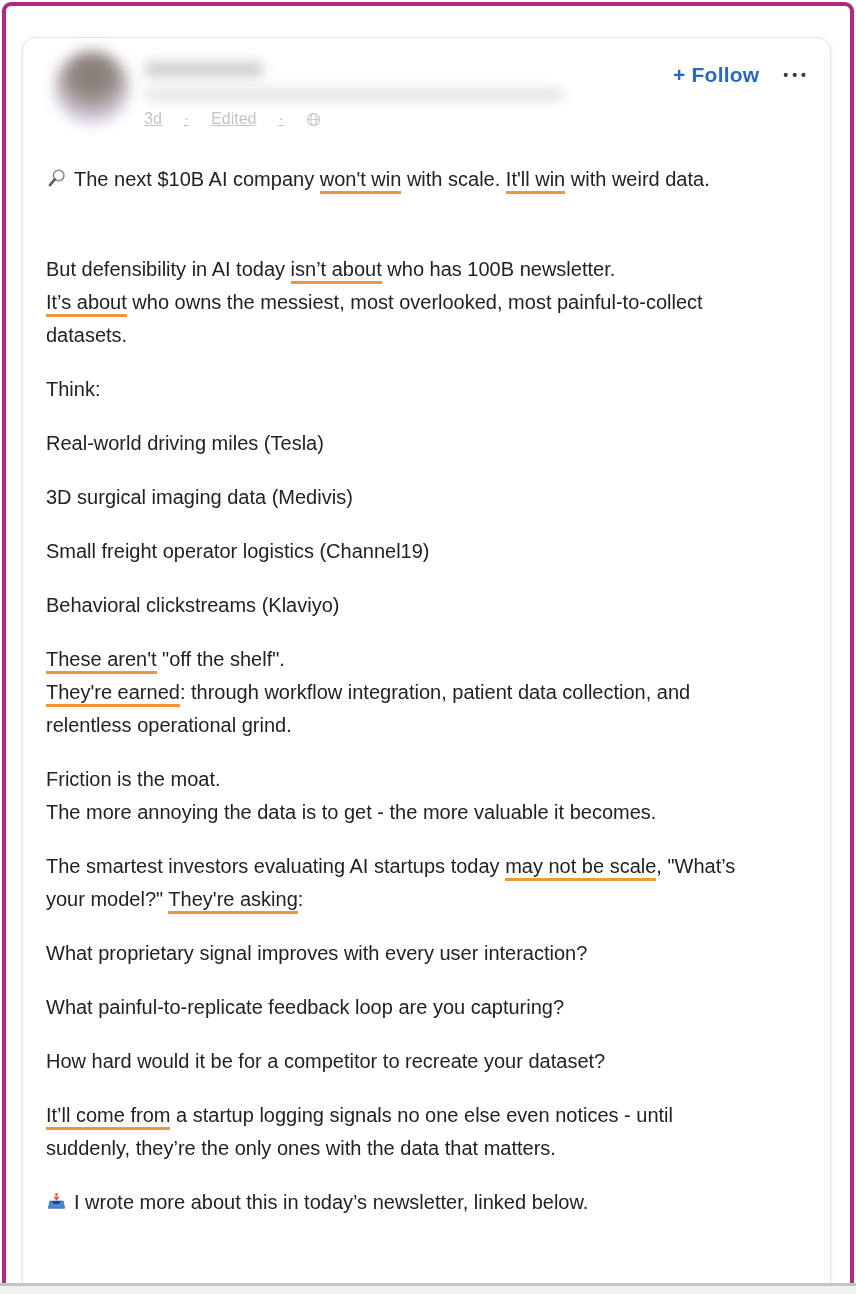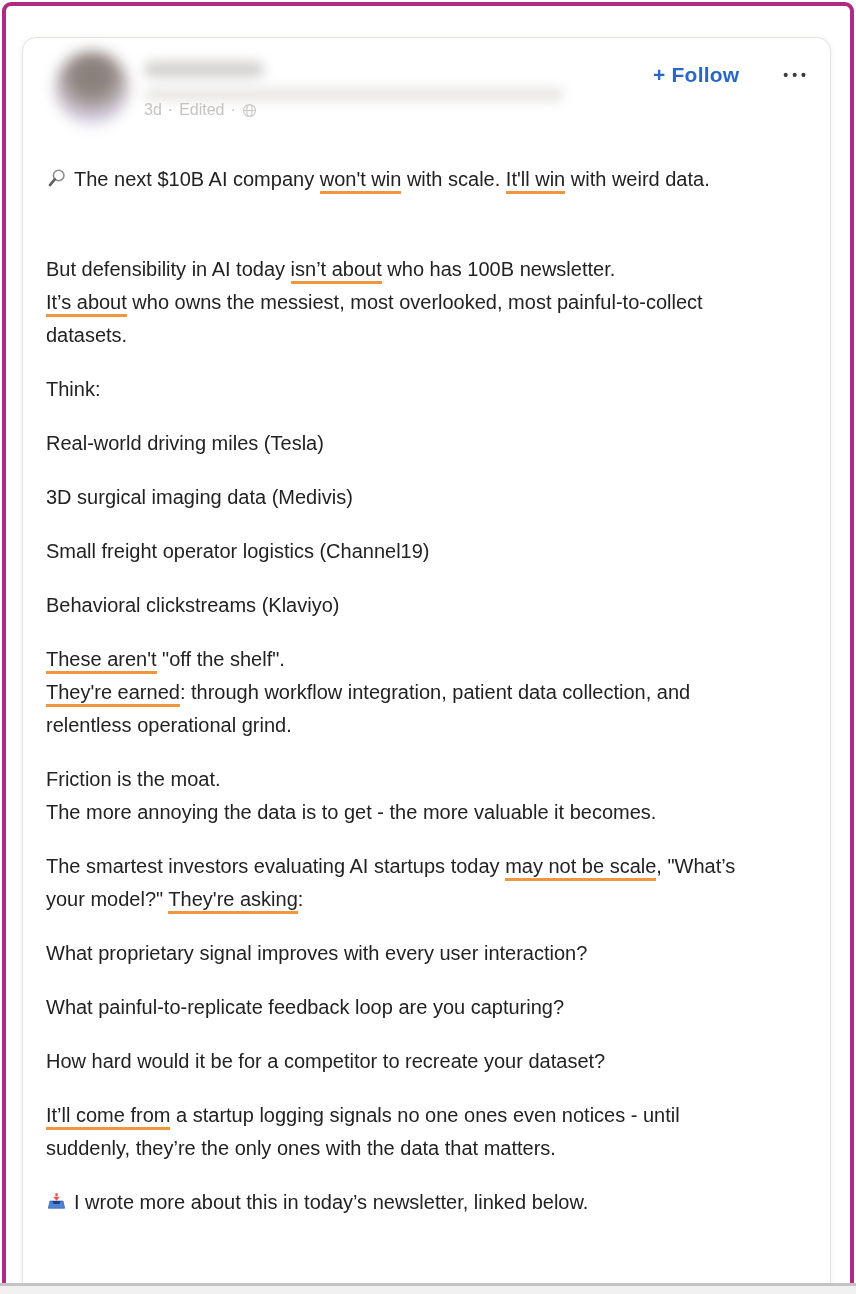--- a/index.html
+++ b/index.html
@@ -21,23 +21,23 @@
   .header{position:relative;height:104px;padding:13px 18px 0 32px;display:flex;align-items:flex-start;}
   .avatar{width:74px;height:74px;border-radius:50%;overflow:visible;flex:0 0 auto;position:relative;}
   .avatar-blur{
     width:100%;height:100%;border-radius:50%;
     background:radial-gradient(circle at 50% 32%, #5d4f48 0%, #6e6059 34%, #a99ba4 55%, #cfc9e2 75%, #e9e6f2 100%);
     filter:blur(7px);opacity:.75;
   }
   .id-col{margin-left:15px;padding-top:10px;flex:1 1 auto;min-width:0;}
   .name-blur{width:120px;height:17px;border-radius:8px;background:#8f8a86;filter:blur(6px);opacity:.38;}
   .headline-blur{margin-top:10px;width:420px;height:13px;border-radius:7px;background:#b9b5b1;filter:blur(6px);opacity:.35;}
-  .meta{font-size:16px;color:#c6c3c0;display:flex;align-items:center;gap:6px;}
+  .meta{margin-top:9px;font-size:16px;color:#c6c3c0;display:flex;align-items:center;gap:22px;text-decoration:underline;}
   .meta .globe{display:inline-flex;opacity:.9;}
-  .actions{display:flex;align-items:center;gap:36px;margin-top:8px;flex:0 0 auto;}
+  .actions{display:flex;align-items:center;gap:16px;margin-top:8px;flex:0 0 auto;}
   .follow{
     background:none;border:none;cursor:pointer;padding:4px 6px;
     color:#2867C6;font-weight:700;font-size:21px;font-family:inherit;letter-spacing:.2px;
   }
   .more{
     background:none;border:none;cursor:pointer;padding:4px 2px;
     color:#3c3c3c;font-weight:700;font-size:14px;letter-spacing:4px;font-family:inherit;
   }
   .body{padding:8px 24px 0 23px;font-size:20px;line-height:33px;color:#222222;}
   .para{margin:0 0 21px 0;}
@@ -95,21 +95,21 @@
         <p class="para"><span>Real-world driving miles (Tesla)</span></p>
         <p class="para"><span>3D surgical imaging data (Medivis)</span></p>
         <p class="para"><span>Small freight operator logistics (Channel19)</span></p>
         <p class="para"><span>Behavioral clickstreams (Klaviyo)</span></p>
         <p class="para"><span class="ul">These aren't</span><span> "off the shelf".</span><br><span class="ul">They're earned</span><span>: through workflow integration, patient data collection, and</span><br><span>relentless operational grind.</span></p>
         <p class="para"><span>Friction is the moat.</span><br><span>The more annoying the data is to get - the more valuable it becomes.</span></p>
         <p class="para"><span>The smartest investors evaluating AI startups today </span><span class="ul">may not be scale</span><span>, "What’s</span><br><span>your model?" </span><span class="ul">They're asking</span><span>:</span></p>
         <p class="para"><span>What proprietary signal improves with every user interaction?</span></p>
         <p class="para"><span>What painful-to-replicate feedback loop are you capturing?</span></p>
         <p class="para"><span>How hard would it be for a competitor to recreate your dataset?</span></p>
-        <p class="para"><span class="ul">It’ll come from</span><span> a startup logging signals no one ones even notices - until</span><br><span>suddenly, they’re the only ones with the data that matters.</span></p>
+        <p class="para"><span class="ul">It’ll come from</span><span> a startup logging signals no one else even notices - until</span><br><span>suddenly, they’re the only ones with the data that matters.</span></p>
         <p class="para"><span class="p-icon"><svg width="21" height="21" viewBox="0 0 24 24">
               <path d="M12 2.5 v3.5" stroke="#e4574e" stroke-width="2.6"></path>
               <path d="M8.3 6.5 h7.4 L12 11.2 Z" fill="#e4574e"></path>
               <path d="M4.5 11.5 h15 l1.8 8.2 h-18.6 Z" fill="#4d86d4" stroke="#2f5fa8" stroke-width="0.8"></path>
               <path d="M7.3 11.5 h9.4 l-1.3 3.4 h-6.8 Z" fill="#1d4387"></path>
             </svg></span><span>I wrote more about this in today’s newsletter, linked below.</span></p>
       </div>
 
   </div>
 

